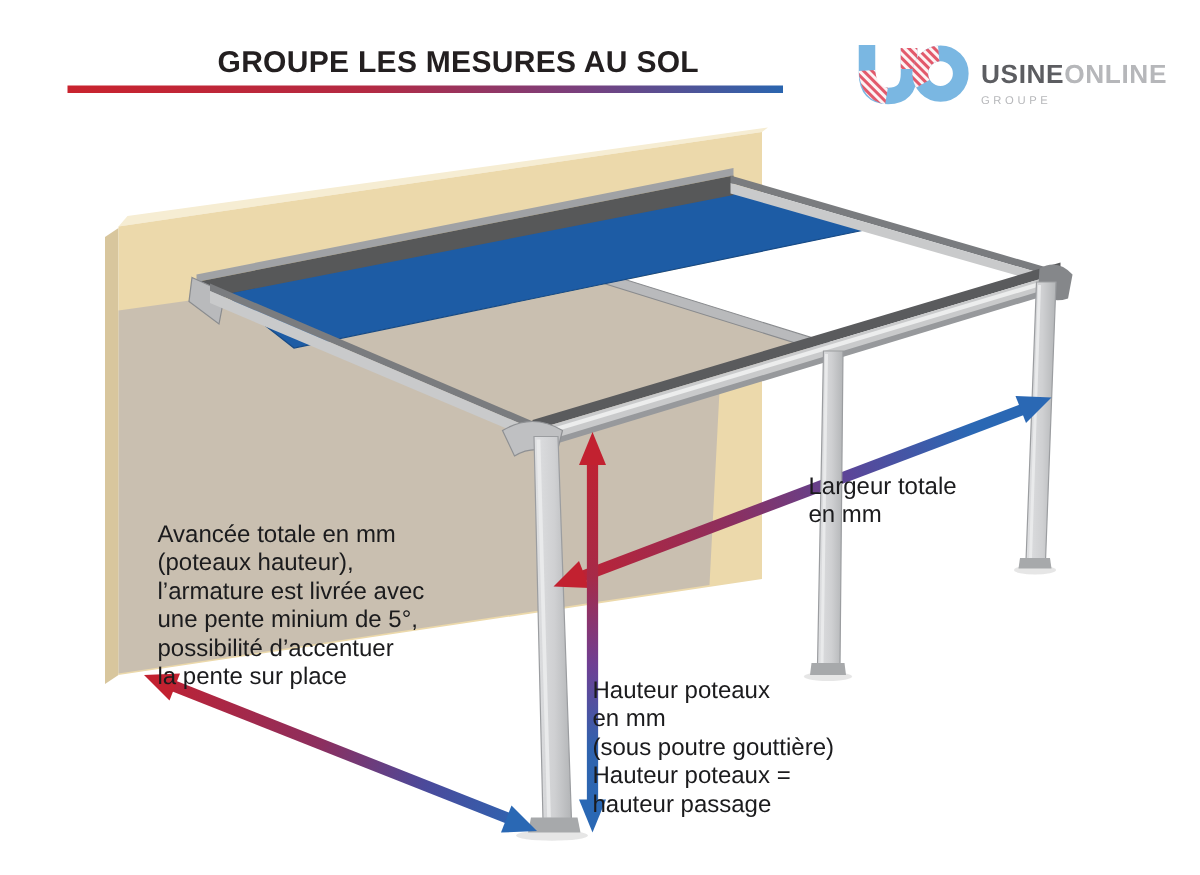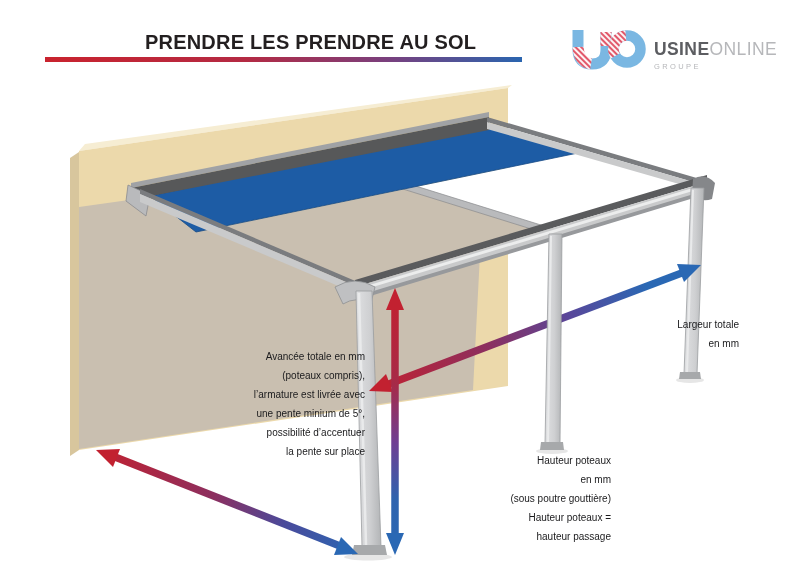--- a/index.html
+++ b/index.html
@@ -6,35 +6,35 @@
   .stage{position:relative;width:800px;height:583px;background:#fff;overflow:hidden;
          font-family:"Liberation Sans", sans-serif;}
   .title{position:absolute;left:145px;top:31px;font-size:20px;font-weight:bold;
          color:#231f20;letter-spacing:.2px;white-space:nowrap;}
   .title-underline{position:absolute;left:45px;top:57px;width:477px;height:5px;
          background:linear-gradient(90deg,var(--accent-red,#c9232e) 0%,#b42a43 42%,#79407e 72%,var(--accent-blue,#2a65af) 100%);}
   .logo{position:absolute;left:568px;top:22px;width:210px;height:58px;}
   .logo-mark{position:absolute;left:0;top:2px;}
   .logo-wordmark{position:absolute;left:86px;top:17px;font-size:17.5px;letter-spacing:.4px;white-space:nowrap;}
   .logo-bold{font-weight:bold;color:var(--logo-text-dark,#5c5d61);}
-  .logo-light{font-weight:normal;color:var(--logo-text-light,#b6b7ba);}
+  .logo-light{font-weight:bold;color:var(--logo-text-light,#b6b7ba);}
   .logo-groupe{position:absolute;left:86px;top:40px;width:116px;text-align:left;
          font-size:7.5px;letter-spacing:2.4px;color:var(--logo-text-light,#b6b7ba);}
   .scene{position:absolute;left:0;top:0;}
-  .label{position:absolute;text-align:right;color:#1b1b1d;font-size:10px;line-height:19px;}
+  .label{position:absolute;text-align:left;color:#1b1b1d;font-size:16px;line-height:19px;}
   .label-avancee{left:105px;top:347px;width:260px;}
   .label-largeur{left:539px;top:315px;width:200px;}
   .label-hauteur{left:395px;top:451px;width:216px;}
 </style>
 </head>
 <body>
 
 <div class="stage">
 
-  <div class="title">PRENDRE LES PRENDRE AU SOL</div>
+  <div class="title">GROUPE LES MESURES AU SOL</div>
   <div class="title-underline"></div>
 
   <div class="logo">
     <svg class="logo-mark" width="82" height="54" viewBox="0 0 82 54">
       <defs>
         <pattern id="stripeP" width="4" height="4" patternTransform="rotate(-45)" patternUnits="userSpaceOnUse">
           <rect width="4" height="4" fill="#fdf3f4"></rect>
           <rect width="2" height="4" fill="#e2596b"></rect>
         </pattern>
       </defs>
@@ -140,21 +140,21 @@
 
     <g>
       <line x1="395" y1="303" x2="395" y2="540" stroke="url(#gHa)" stroke-width="7.5"></line>
       <polygon points="395,288 386,310 404,310" fill="#c22130"></polygon>
       <polygon points="395,555 386,533 404,533" fill="#2a68b4"></polygon>
     </g>
   </svg>
 
   <div class="label label-avancee">
     <div>Avancée totale en mm</div>
-    <div>(poteaux compris),</div>
+    <div>(poteaux hauteur),</div>
     <div>l’armature est livrée avec</div>
     <div>une pente minium de 5°,</div>
     <div>possibilité d’accentuer</div>
     <div>la pente sur place</div>
   </div>
 
   <div class="label label-largeur">
     <div>Largeur totale</div>
     <div>en mm</div>
   </div>

